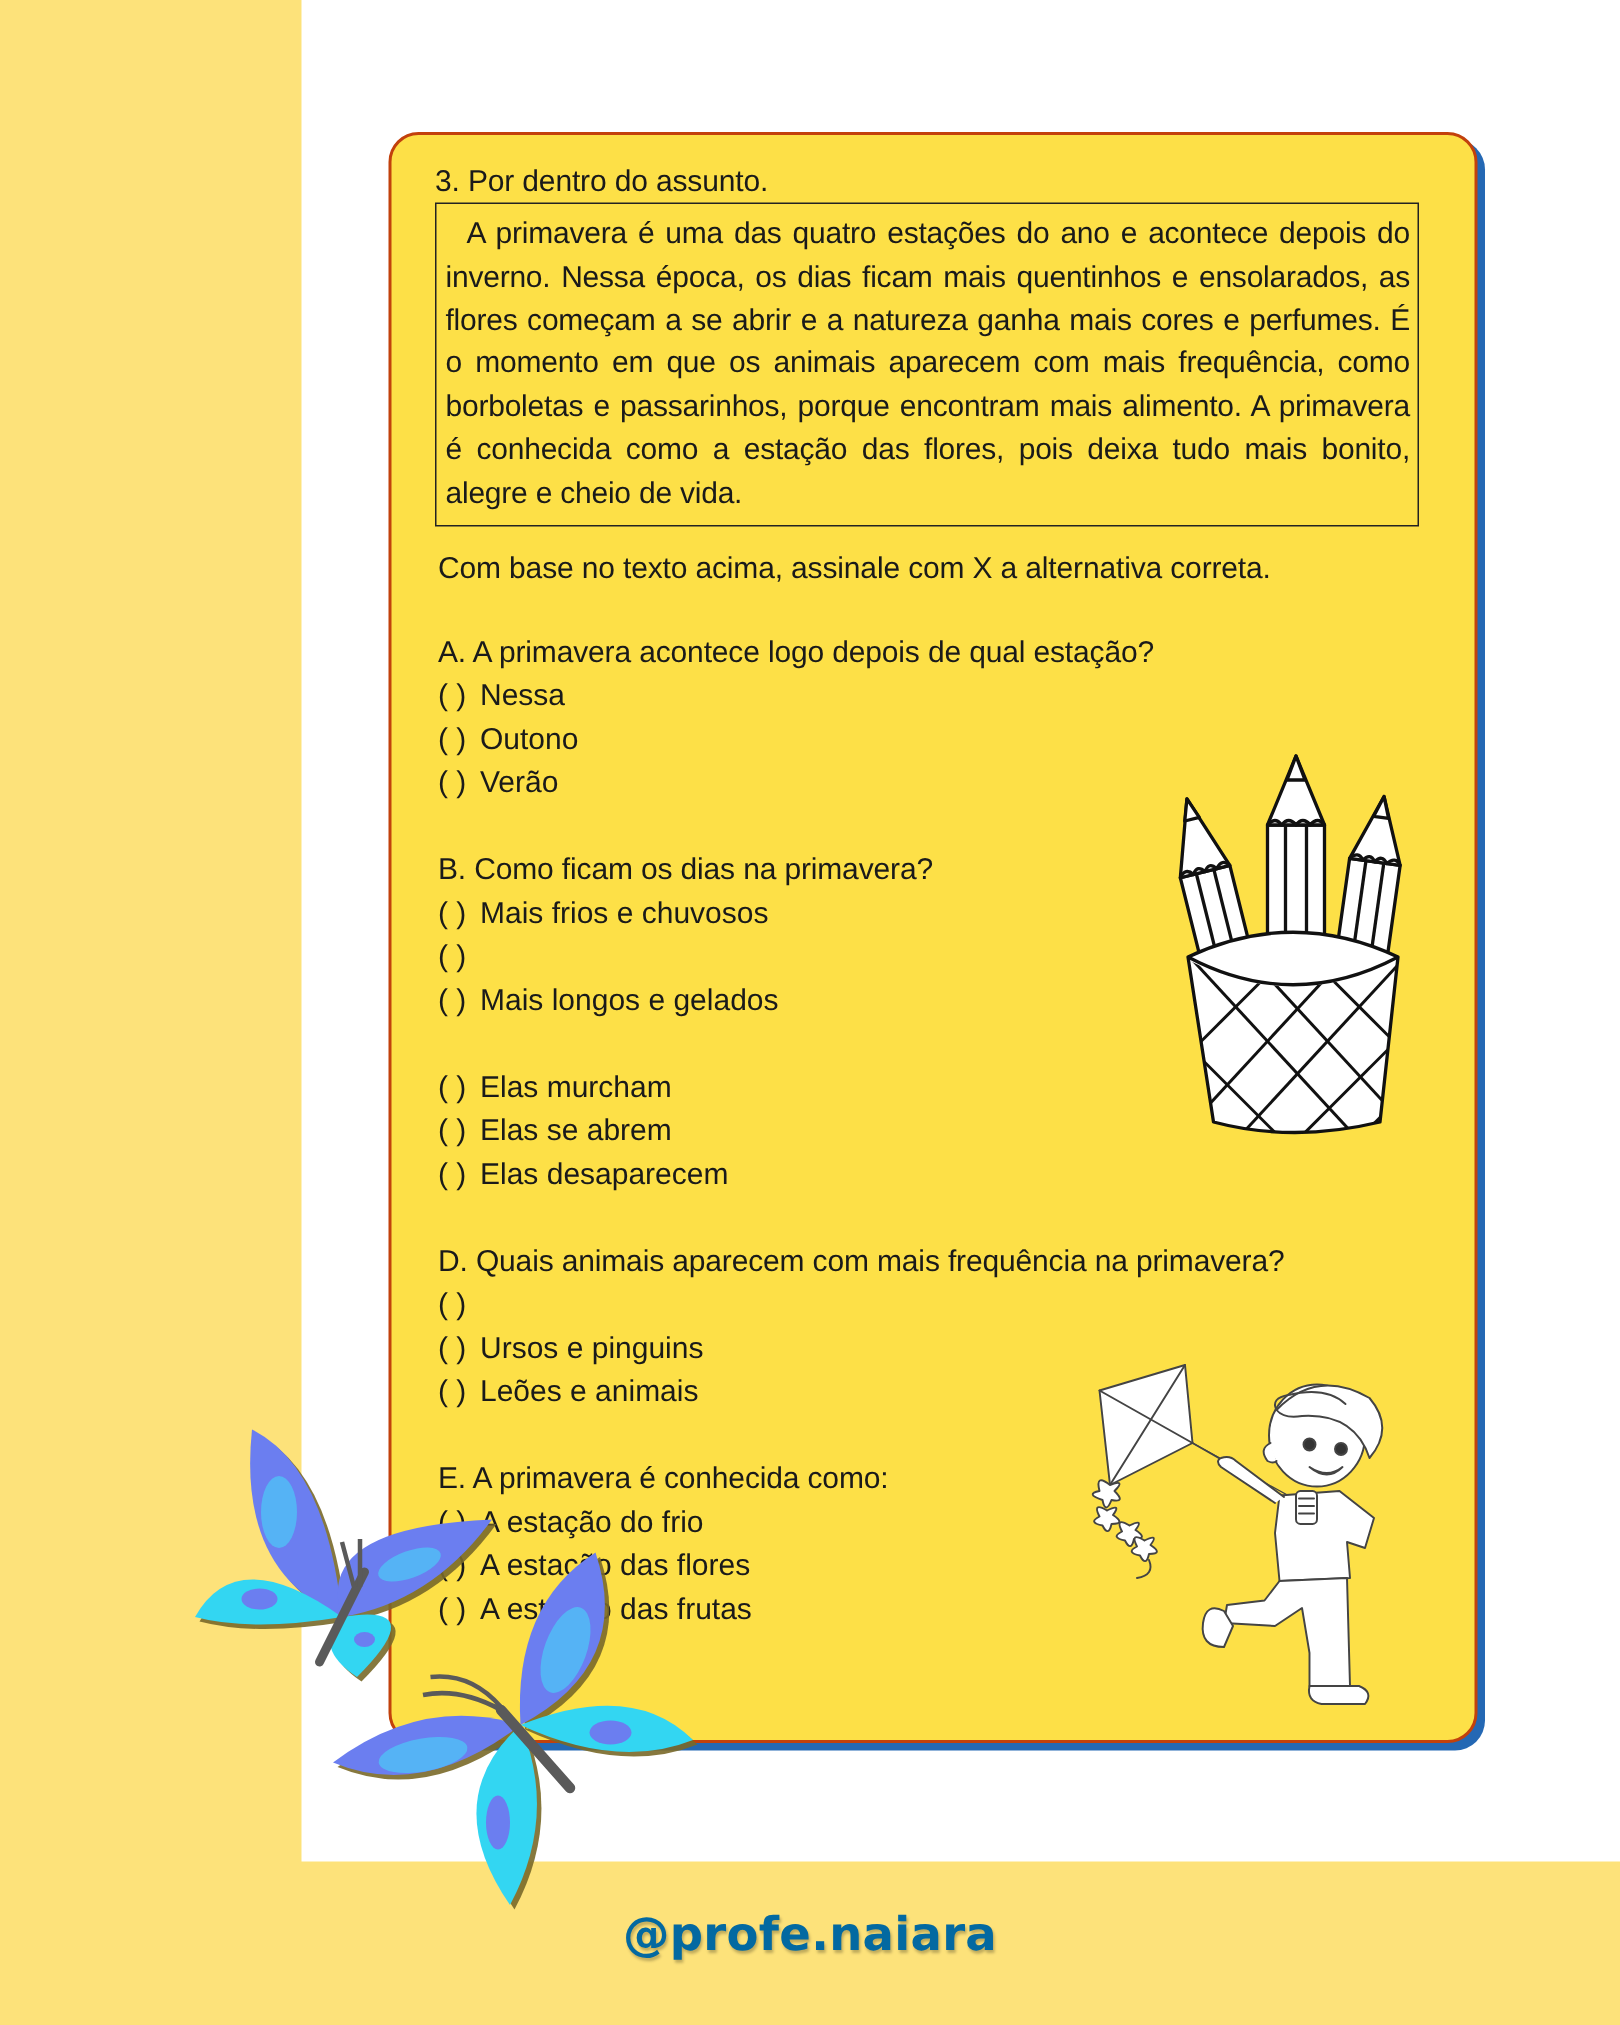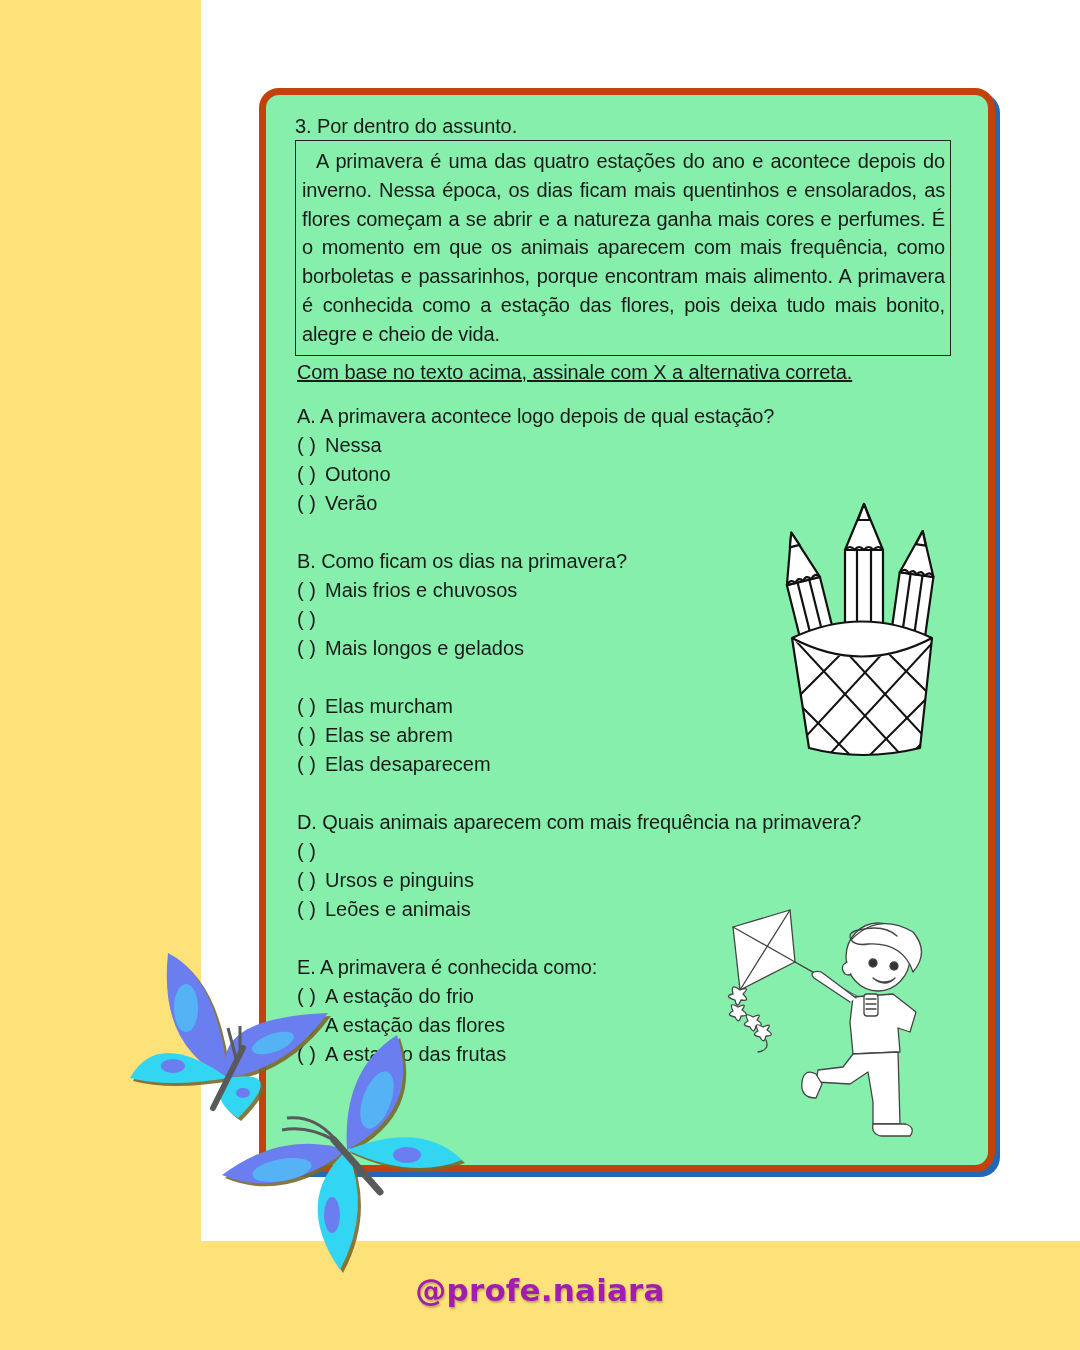--- a/index.html
+++ b/index.html
@@ -7,55 +7,55 @@
       width: 1080px; height: 1350px; position: relative; overflow: hidden;
       background: #fde27a;
       font-family: "Liberation Sans", "DejaVu Sans", sans-serif;
     }
     .white-panel {
       position: absolute; left: 201px; top: 0; width: 879px; height: 1241px;
       background: #ffffff;
     }
     .card {
       position: absolute; left: 259px; top: 88px; width: 722px; height: 1070px;
-      border: 7px solid #c2410c;
+      border: 2px solid #c2410c;
       border-radius: 20px;
       box-shadow: 5px 5px 0 0 #2468b4;
-      background: #86efac;
+      background: #fde047;
     }
     .card-inner { position: absolute; left: 29px; top: 18px; width: 665px; }
     .title {
       font-size: 20px; color: #1a1a1a; line-height: 26px; margin: 0;
       letter-spacing: -0.1px;
     }
     .passage {
       margin-top: 1px; border: 1.5px solid #222; padding: 6px 5px 6px 6px;
       font-size: 20px; line-height: 28.8px; color: #1a1a1a;
       text-align: justify; text-indent: 14px; width: 656px; box-sizing: border-box;
       letter-spacing: -0.15px;
     }
     .instruction {
-      margin-top: 2px; font-size: 20px; line-height: 28px; color: #1a1a1a;
-      padding-left: 2px; letter-spacing: -0.1px; text-decoration: underline;
-    }
-    .questions { margin-top: 16px; padding-left: 2px; }
+      margin-top: 14px; font-size: 20px; line-height: 28px; color: #1a1a1a;
+      padding-left: 2px; letter-spacing: -0.1px;
+    }
+    .questions { margin-top: 28px; padding-left: 2px; }
     .question { margin-bottom: 29px; }
     .q-text { font-size: 20px; line-height: 29px; color: #1a1a1a; letter-spacing: -0.1px; }
     .option { font-size: 20px; line-height: 29px; color: #1a1a1a; display: flex; cursor: pointer; }
     .paren { display: inline-block; width: 28px; letter-spacing: 0; }
     .illus { position: absolute; }
     .illus-pencils { left: 785px; top: 500px; width: 155px; height: 262px; }
     .illus-kite { left: 718px; top: 902px; width: 235px; height: 238px; }
     .butterfly { position: absolute; }
     .butterfly-1 { left: 128px; top: 948px; width: 210px; height: 180px; }
     .butterfly-2 { left: 222px; top: 1030px; width: 250px; height: 245px; }
     .footer-handle {
       position: absolute; left: 0; width: 1080px; top: 1272px; text-align: center;
       font-family: "DejaVu Sans", sans-serif; font-weight: bold;
-      font-size: 31px; color: #a21caf; letter-spacing: 0.2px;
+      font-size: 31px; color: #0369a1; letter-spacing: 0.2px;
       text-shadow: 1px 2px 2px rgba(0,0,0,0.25);
     }
   </style>
 </head>
 <body>
 
 <div class="white-panel"></div>
 
 <div class="card">
   <div class="card-inner">

